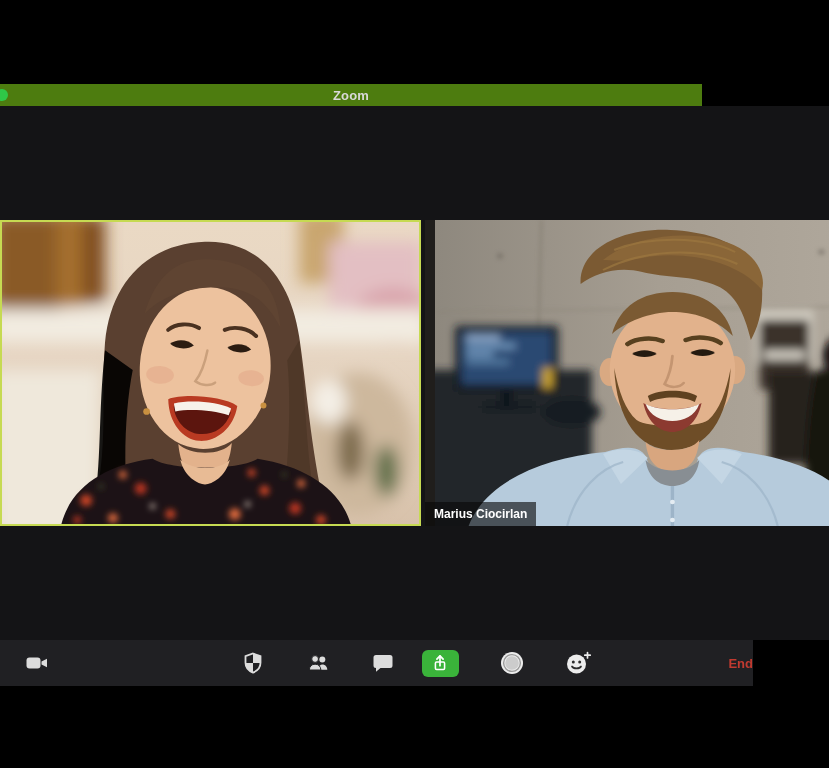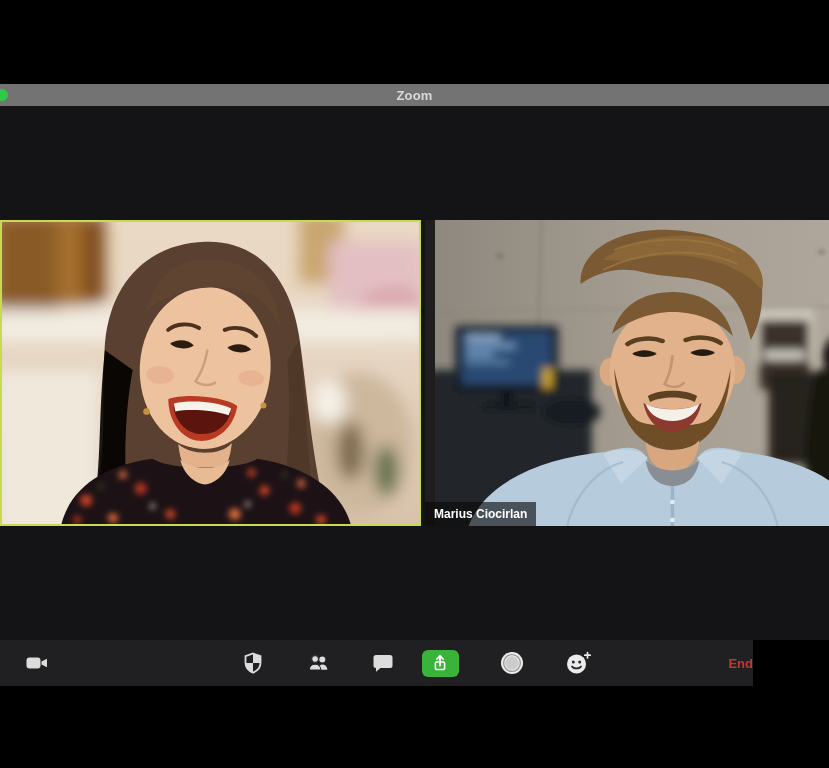--- a/index.html
+++ b/index.html
@@ -6,22 +6,22 @@
   body{
     width:829px;height:768px;background:#000;position:relative;overflow:hidden;
     font-family:"Liberation Sans",sans-serif;
   }
   .letterbox{position:absolute;left:0;width:829px;background:#000;}
   .letterbox.top{top:0;height:84px;}
   .letterbox.bottom{top:686px;height:82px;}
 
   
   .titlebar{
-    position:absolute;top:84px;left:0;width:829px;height:22px;
-    background:#737373;display:flex;align-items:center;justify-content:center;
+    position:absolute;top:84px;left:0;width:702px;height:22px;
+    background:#4d7c0f;display:flex;align-items:center;justify-content:center;
   }
   .traffic-light{
     position:absolute;left:-4px;top:5px;width:12px;height:12px;border-radius:50%;
     background:#2fc848;border:none;padding:0;cursor:pointer;
   }
   .window-title{color:#d9d9d9;font-size:13px;font-weight:700;letter-spacing:.2px;}
 
   
   .meeting-area{
     position:absolute;top:106px;left:0;width:829px;height:534px;background:#141416;

